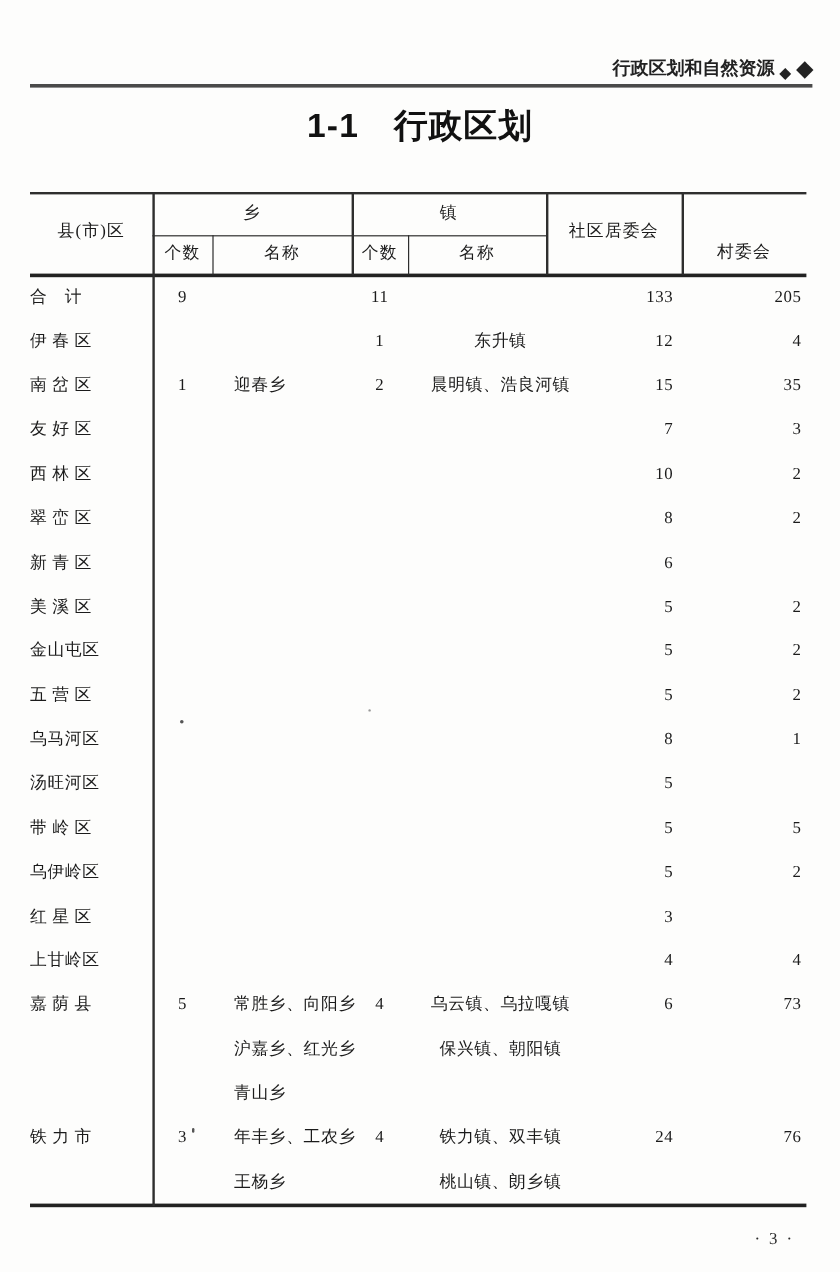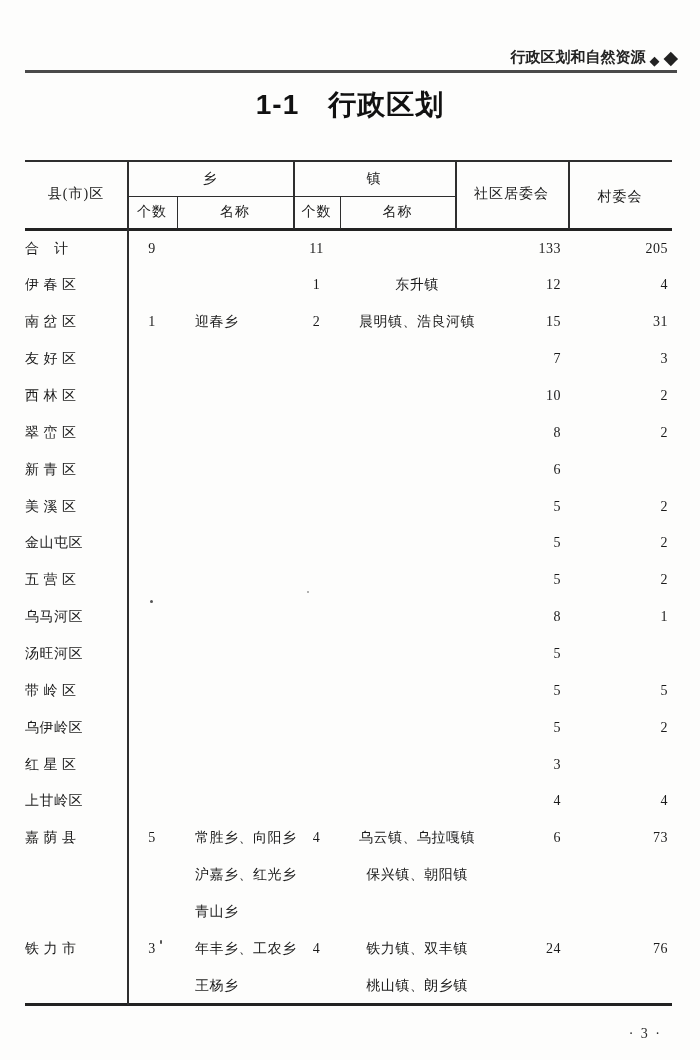--- a/index.html
+++ b/index.html
@@ -83,21 +83,21 @@
   <div class="vline" style="left:152px;top:36px;width:1.2px;height:33px;"></div>
   <div class="vline" style="left:268px;top:0;width:1.5px;height:69px;"></div>
   <div class="vline" style="left:315px;top:36px;width:1.2px;height:33px;"></div>
   <div class="vline" style="left:430px;top:0;width:1.5px;height:69px;"></div>
   <div class="vline" style="left:543px;top:0;width:1.5px;height:69px;"></div>
 
   <div class="hcell" style="left:0;top:0;width:102px;height:68px;line-height:68px;">县(市)区</div>
   <div class="hcell" style="left:102px;top:0;width:166px;height:36px;line-height:38px;">乡</div>
   <div class="hcell" style="left:268px;top:0;width:162px;height:36px;line-height:38px;">镇</div>
   <div class="hcell" style="left:430px;top:0;width:113px;height:68px;line-height:68px;">社区居委会</div>
-  <div class="hcell" style="left:543px;top:3px;width:104px;height:68px;line-height:68px;">村委会</div>
+  <div class="hcell" style="left:543px;top:17px;width:104px;height:68px;line-height:68px;">村委会</div>
   <div class="hcell" style="left:102px;top:36px;width:50px;height:32px;line-height:32px;">个数</div>
   <div class="hcell" style="left:152px;top:36px;width:116px;height:32px;line-height:32px;">名称</div>
   <div class="hcell" style="left:268px;top:36px;width:47px;height:32px;line-height:32px;">个数</div>
   <div class="hcell" style="left:315px;top:36px;width:115px;height:32px;line-height:32px;">名称</div>
 
   <div id="table-body">
       <div class="trow" style="height: 36.86px;">
         <div class="cell c-label">
           <div class="ln">合　计</div>
         </div>
@@ -156,21 +156,21 @@
         <div class="cell c-zc">
           <div class="ln">2</div>
         </div>
         <div class="cell c-zn">
           <div class="ln">晨明镇、浩良河镇</div>
         </div>
         <div class="cell c-cm">
           <div class="ln">15</div>
         </div>
         <div class="cell c-vl">
-          <div class="ln">31</div>
+          <div class="ln">35</div>
         </div>
       </div>
       <div class="trow" style="height: 36.86px;">
         <div class="cell c-label">
           <div class="ln">友 好 区</div>
         </div>
         <div class="cell c-xc">
           <div class="ln"></div>
         </div>
         <div class="cell c-xn">

